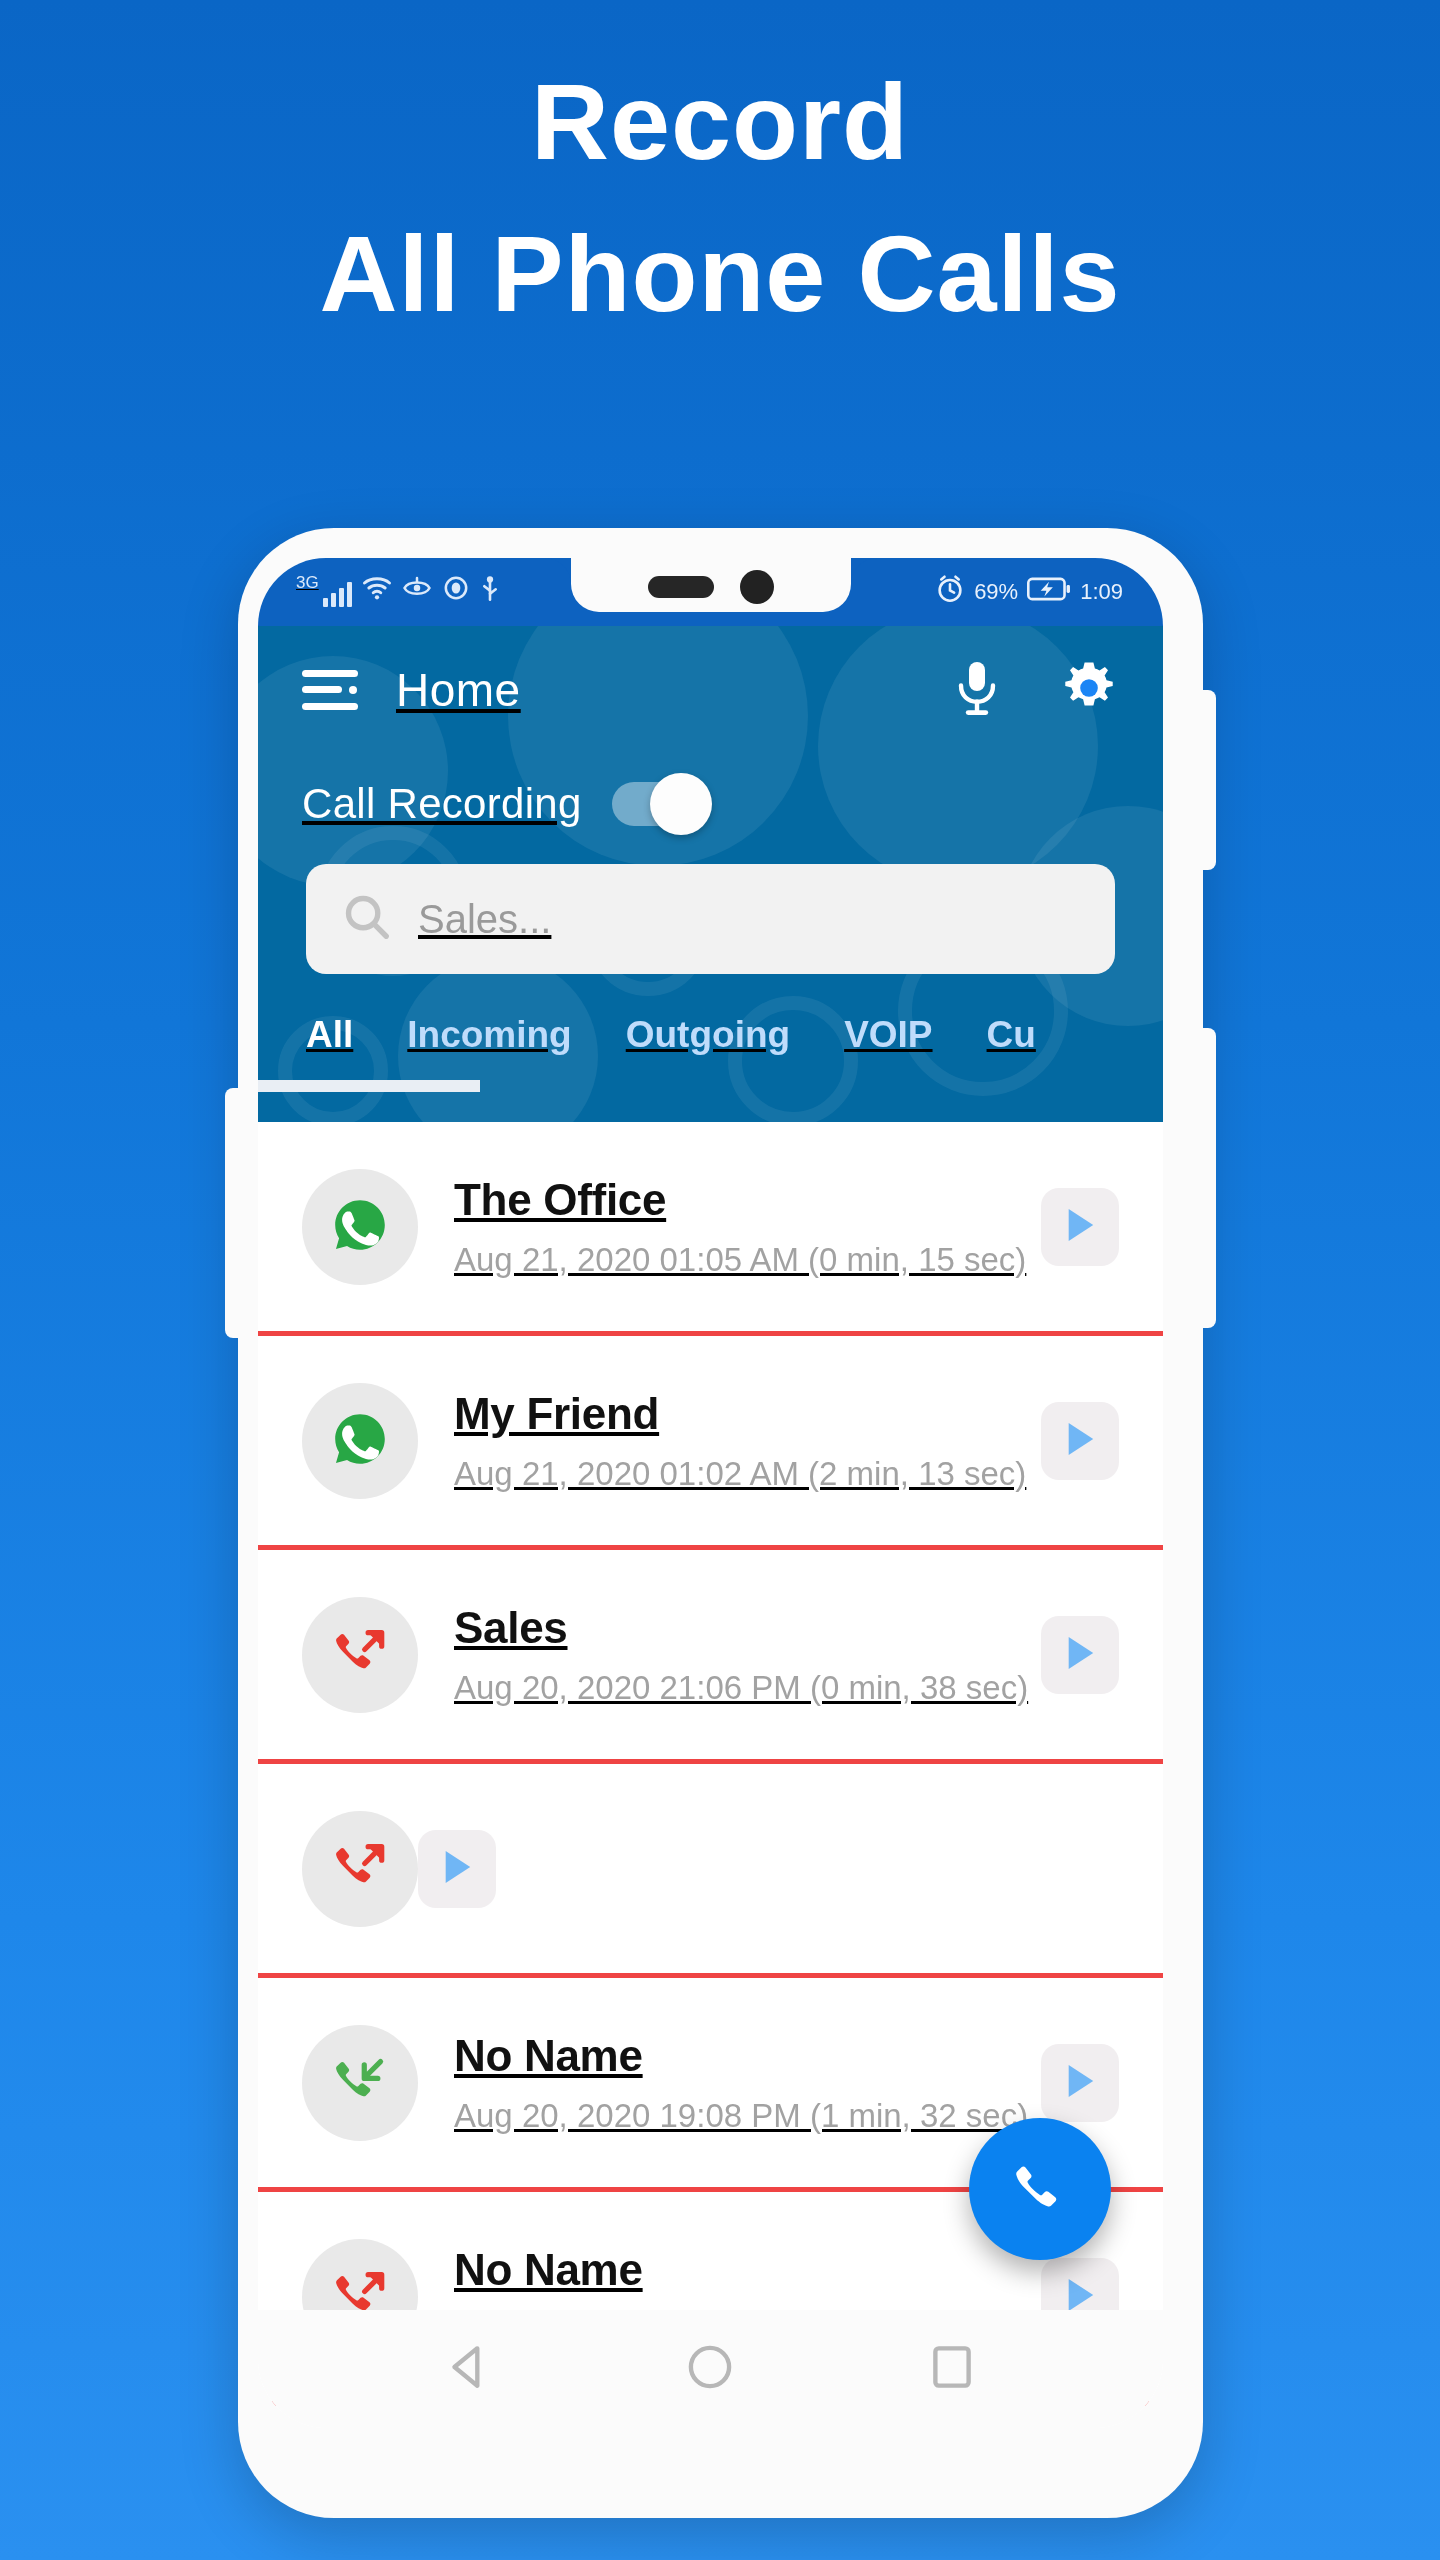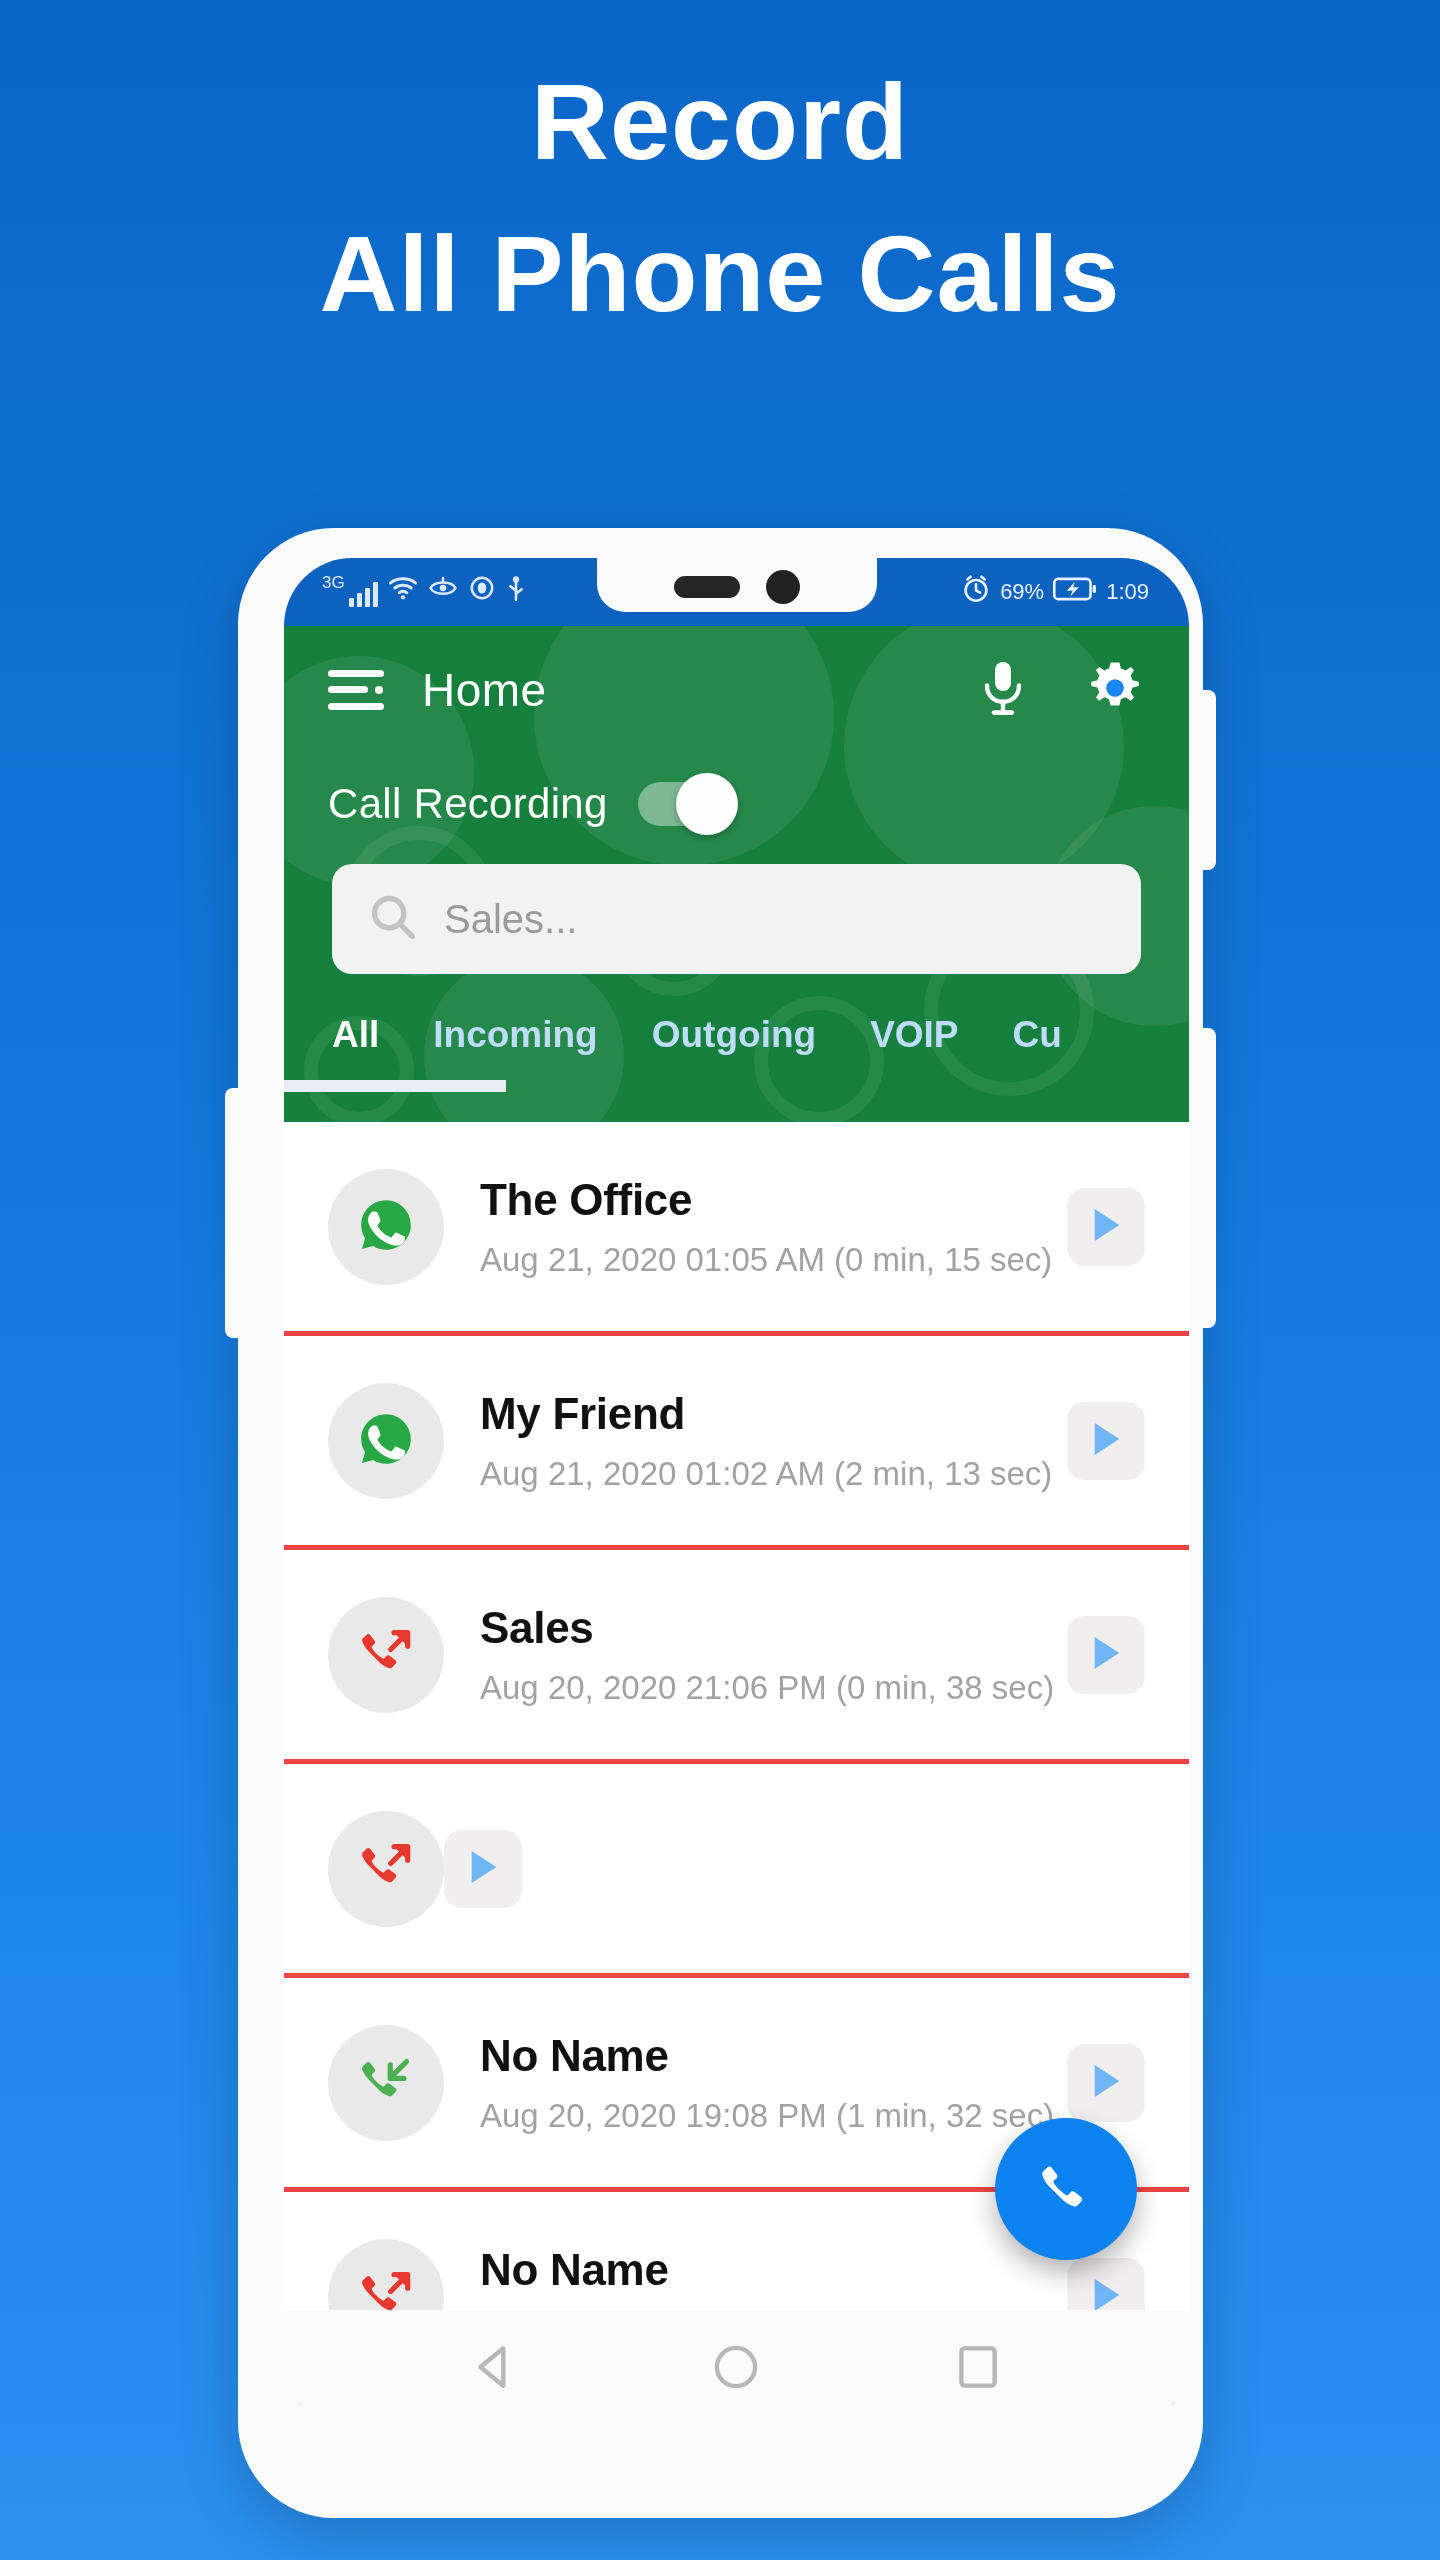--- a/index.html
+++ b/index.html
@@ -32,24 +32,25 @@
     border-radius:96px;
     box-shadow:0 18px 60px rgba(0,0,0,.20);
   }
   .side-btn { position:absolute; background:#fbfbfb; border-radius:8px; }
   #btn-vol-left  { left:-13px; top:560px; width:16px; height:250px; border-radius:8px 0 0 8px; }
   #btn-vol-right { right:-13px; top:162px; width:16px; height:180px; border-radius:0 8px 8px 0; }
   #btn-pwr-right { right:-13px; top:500px; width:16px; height:300px; border-radius:0 8px 8px 0; }
 
   
   #screen {
-    position:absolute; left:46px; top:30px;
+    position:absolute; left:20px; top:30px;
     width:905px; height:1870px;
     border-radius:68px; overflow:hidden;
     background:#ffffff;
+    text-decoration:underline;
   }
 
   
   #statusbar {
     position:relative; height:68px; background:#0d62c0;
     display:flex; align-items:center; color:#dbe9fa;
     font-size:23px;
   }
   #status-left  { display:flex; align-items:flex-end; gap:10px; margin-left:38px; height:30px; }
   #status-right { display:flex; align-items:center; gap:9px; position:absolute; right:40px; top:50%;
@@ -66,21 +67,21 @@
   }
   #notch:before { left:-26px; border-top-right-radius:26px; }
   #notch:after  { right:-26px; border-top-left-radius:26px; }
   #speaker-grill { width:66px; height:22px; background:#262626; border-radius:12px; margin-top:4px; }
   #front-camera  { width:34px; height:34px; background:#222222; border-radius:50%; margin-top:4px; }
 
   .sig-bar { width:5px; background:#dbe9fa; border-radius:1px; }
 
   
   #app-header {
-    position:relative; background:#15803d; padding:0; overflow:hidden;
+    position:relative; background:#0369a1; padding:0; overflow:hidden;
     height:496px;
   }
   #bubbles { position:absolute; inset:0; pointer-events:none; }
   .bub { position:absolute; border-radius:50%; background:rgba(255,255,255,.075); }
   .bub.ring { background:transparent; border:14px solid rgba(255,255,255,.07); }
 
   #topbar { position:relative; display:flex; align-items:center; height:128px; padding:0 44px; }
   #menu-icon { width:56px; height:40px; position:relative; flex:none; }
   #menu-icon i { position:absolute; left:0; height:7px; background:#fff; border-radius:4px; }
   #menu-icon i:nth-child(1){ top:0;  width:56px; }

